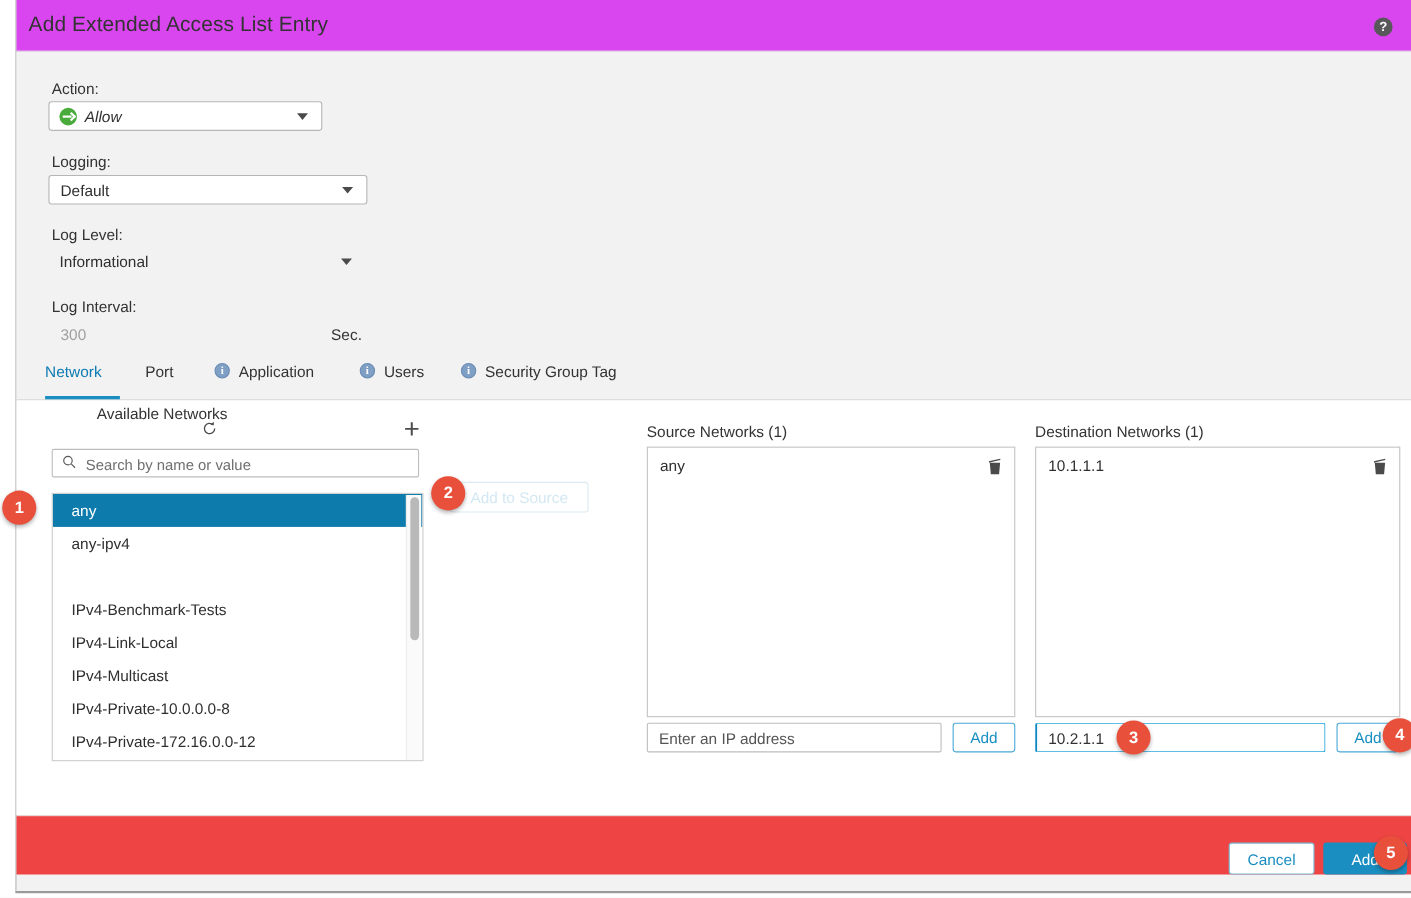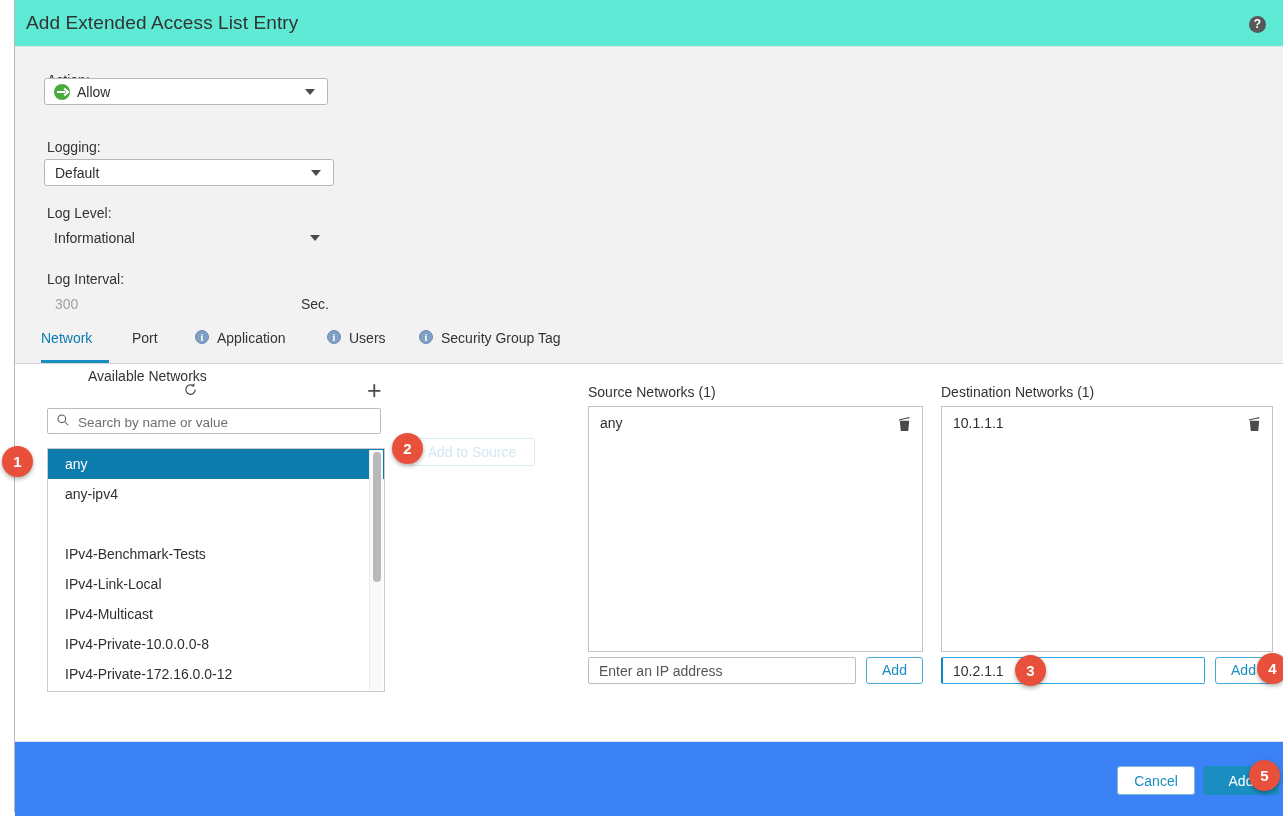--- a/index.html
+++ b/index.html
@@ -27,21 +27,21 @@
     border-bottom: 2px solid #9a9a9a;
     box-sizing: border-box;
   }
 
   
   #header {
     position: absolute;
     left: 0; top: 0;
     width: 100%;
     height: 47px;
-    background: #5eead4;
+    background: #d946ef;
     border-bottom: 1px solid #e2e2e2;
     box-sizing: border-box;
   }
   #dialog-title {
     position: absolute;
     left: 11px;
     top: 12px;
     font-size: 19px;
     color: #333333;
     letter-spacing: 0.1px;
@@ -377,22 +377,22 @@
     line-height: 25px;
     box-sizing: border-box;
   }
 
   
   #footer {
     position: absolute;
     left: 0;
     top: 741px;
     width: 100%;
-    height: 76px;
-    background: #3b82f6;
+    height: 54px;
+    background: #ef4444;
     border-top: 1px solid #e4e4e4;
     box-sizing: border-box;
   }
   #cancel-button {
     position: absolute;
     right: 88px;
     top: 24px;
     width: 78px;
     height: 29px;
     border: 1px solid #7fbcd8;
@@ -443,21 +443,21 @@
 <div id="dialog">
 
   <div id="header">
     <div id="dialog-title">Add Extended Access List Entry</div>
     <div id="help-icon">?</div>
   </div>
 
   <div id="form-area">
 
     <div class="field-label" style="left:32px; top:25px;">Action:</div>
-    <div class="select-box" style="left:29px; top:31px; width:284px;">
+    <div class="select-box" style="left:29px; top:45px; width:249px;font-style:italic;">
       <span class="allow-dot"></span>
       <span class="select-text" style="left:32px;">Allow</span>
       <span class="caret" style="right:12px;"></span>
     </div>
 
     <div class="field-label" style="left:32px; top:92px;">Logging:</div>
     <div class="select-box" style="left:29px; top:112px; width:290px;">
       <span class="select-text">Default</span>
       <span class="caret" style="right:12px;"></span>
     </div>

